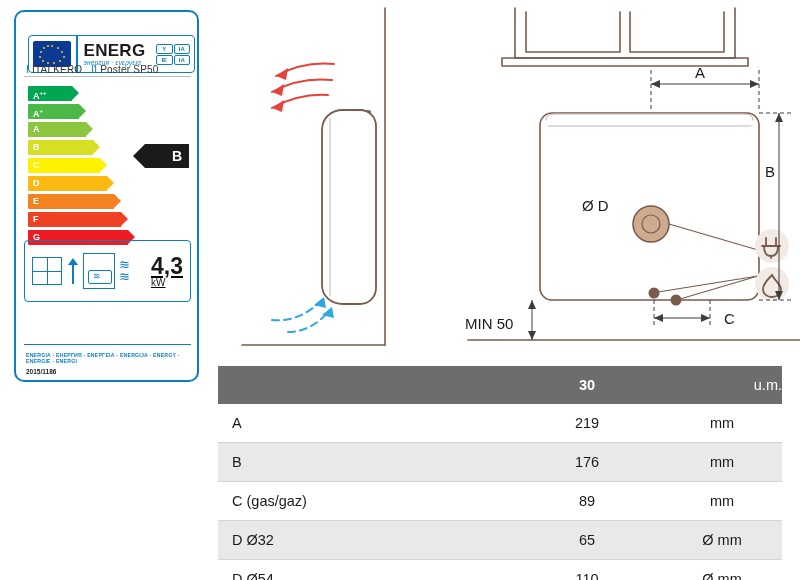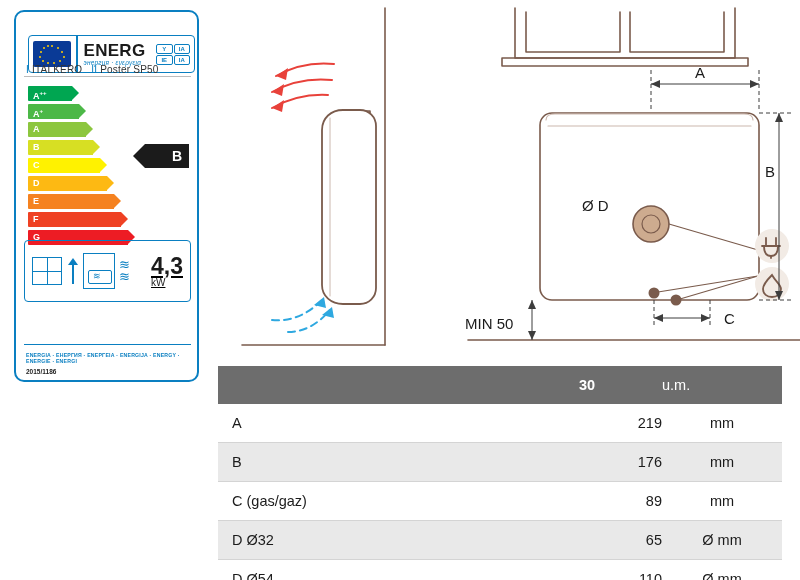--- a/index.html
+++ b/index.html
@@ -312,23 +312,23 @@
     font-weight: normal;
     text-align: left;
   }
   #dim-table thead th {
     background: #6d6d6d;
     color: #ffffff;
     font-weight: bold;
   }
   #dim-table thead th.c1 { padding-left: 14px; }
   #dim-table thead th.c2 { text-align: center; width: 150px; }
-  #dim-table thead th.c3 { text-align: left; width: 120px; font-weight: normal;}
+  #dim-table thead th.c3 { text-align: right; width: 120px; font-weight: normal;}
   #dim-table tbody td.c1 { padding-left: 14px; }
-  #dim-table tbody td.c2 { text-align: right; }
+  #dim-table tbody td.c2 { text-align: center; }
   #dim-table tbody td.c3 { text-align: center; }
   #dim-table tbody tr.alt { background: #e9e9e9; }
   #dim-table tbody tr { border-bottom: 1px solid #d4d4d4; }
 </style>
 </head>
 <body>
 
 <div id="energy-label">
 
   <div class="el-header">

